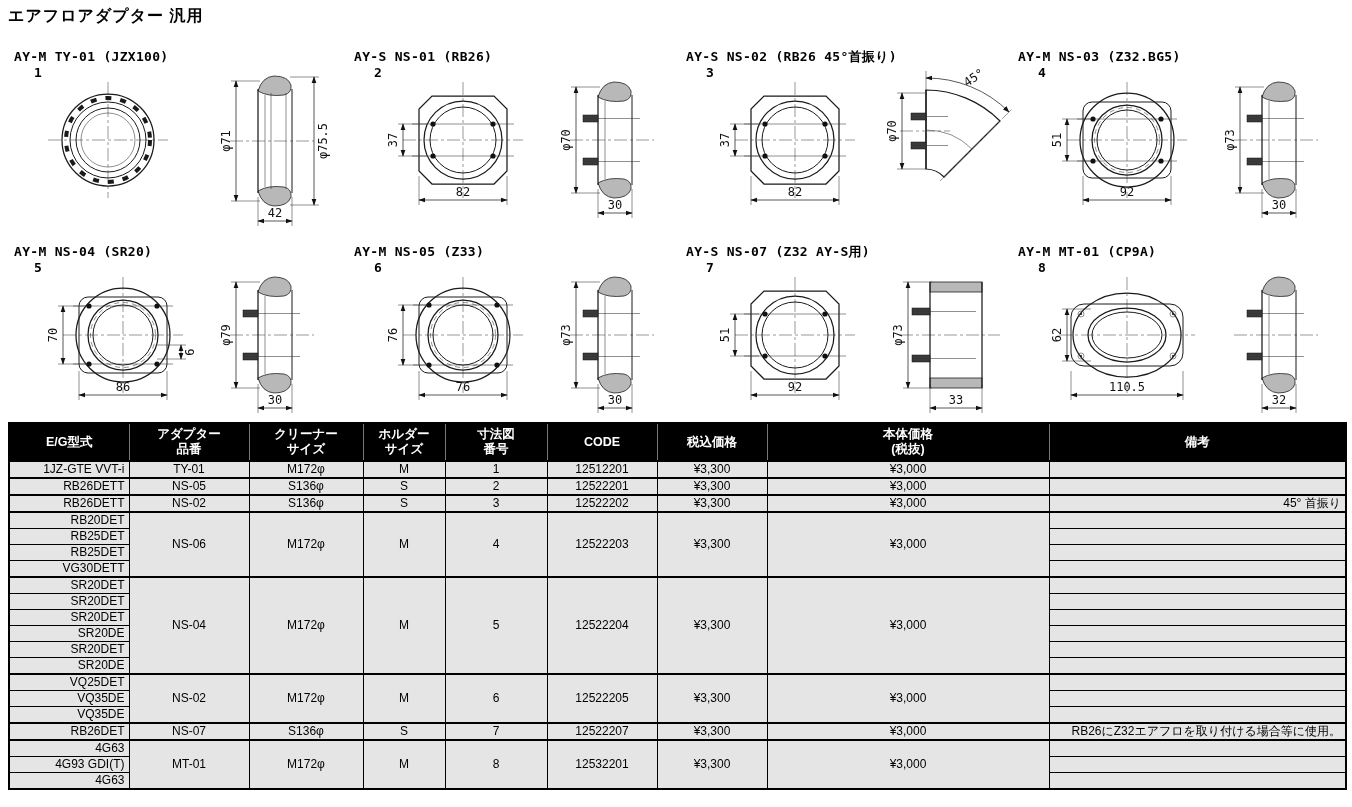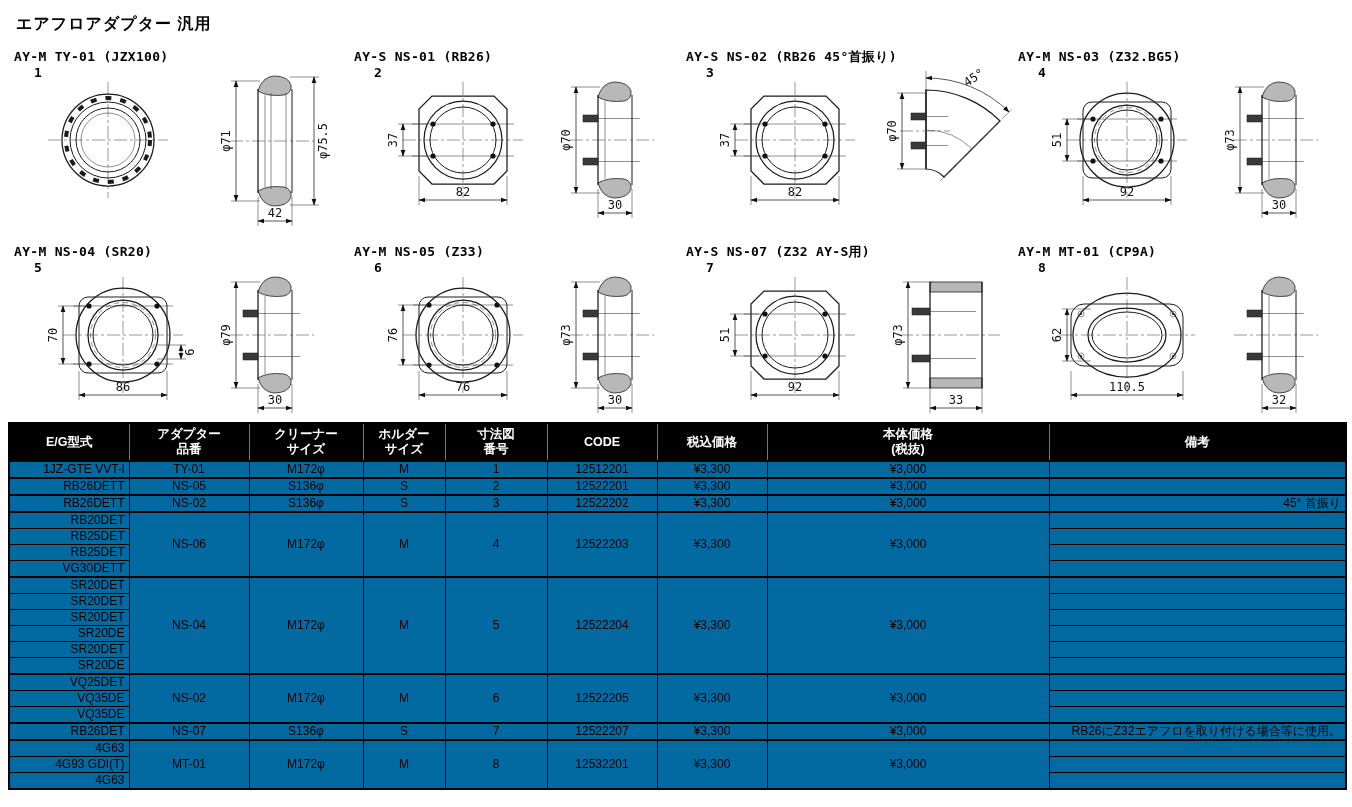--- a/index.html
+++ b/index.html
@@ -1,35 +1,35 @@
 <!DOCTYPE html>
 <html><head>
 <meta charset="utf-8">
 <style>
   html,body{margin:0;padding:0;}
   body{width:1352px;height:807px;background:#ffffff;position:relative;overflow:hidden;
        font-family:"Liberation Sans",sans-serif;color:#000;}
-  .page-title{position:absolute;left:8px;top:6px;font-size:16px;font-weight:bold;margin:8px;letter-spacing:1px;}
+  .page-title{position:absolute;left:8px;top:6px;font-size:16px;font-weight:bold;margin:0;letter-spacing:1px;}
   #drawings svg{position:absolute;overflow:visible;}
   
   .o{fill:none;stroke:#1a1a1a;stroke-width:1.25;}
   .om{fill:none;stroke:#1a1a1a;stroke-width:1;}
   .thin{stroke:#333;stroke-width:.55;fill:none;}
   .cl{stroke:#555;stroke-width:.6;stroke-dasharray:13 3 3 3;fill:none;}
   .dim{stroke:#222;stroke-width:.75;fill:none;}
   .ext{stroke:#333;stroke-width:.55;}
   .dimtxt{font:12px "DejaVu Sans Mono",monospace;fill:#111;}
   .dtitle{font:700 13px "DejaVu Sans Mono",monospace;fill:#000;letter-spacing:.3px;}
   .dnum{font:700 13px "DejaVu Sans Mono",monospace;fill:#000;}
   .lip{fill:#b8b8b8;stroke:#222;stroke-width:.8;}
   .stud{fill:#3a3a3a;stroke:#111;stroke-width:.5;}
   .bolt{fill:#111;stroke:none;}
   
   table{position:absolute;left:8px;top:422px;width:1337px;border-collapse:collapse;
-        table-layout:fixed;border:2px solid #000;background:#0369a1;}
+        table-layout:fixed;border:2px solid #000;background:#e5e5e5;}
   th{background:#000;color:#fff;font-size:12.5px;font-weight:bold;white-space:pre-line;
      border:1px solid #777;height:34px;padding:1px 2px;line-height:1.2;text-align:center;}
   td{border:1px solid #000;font-size:12px;height:15px;line-height:15px;padding:0 4px;
      text-align:center;overflow:hidden;white-space:nowrap;}
   td.eng,td.rem{text-align:right;}
   tr.gs td{border-top:2px solid #000;}
 </style>
 </head>
 <body>
 

